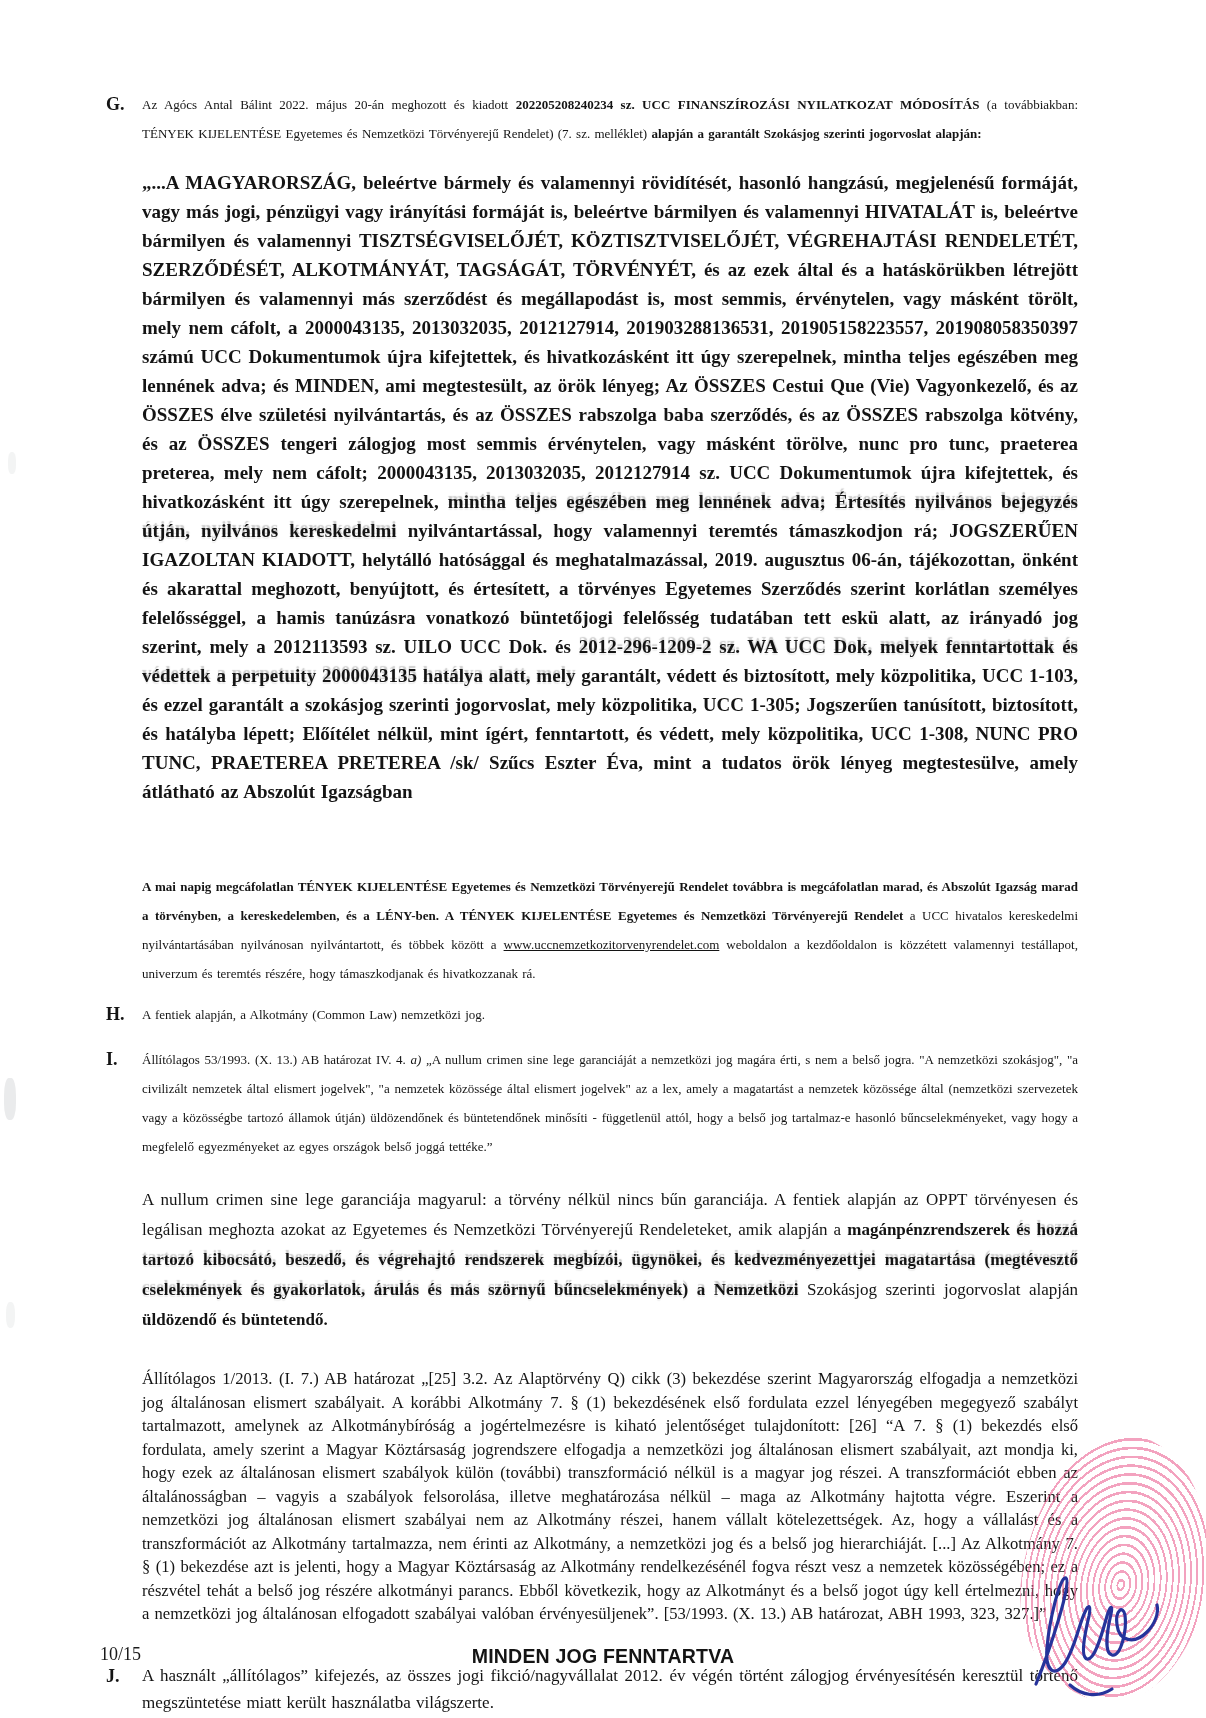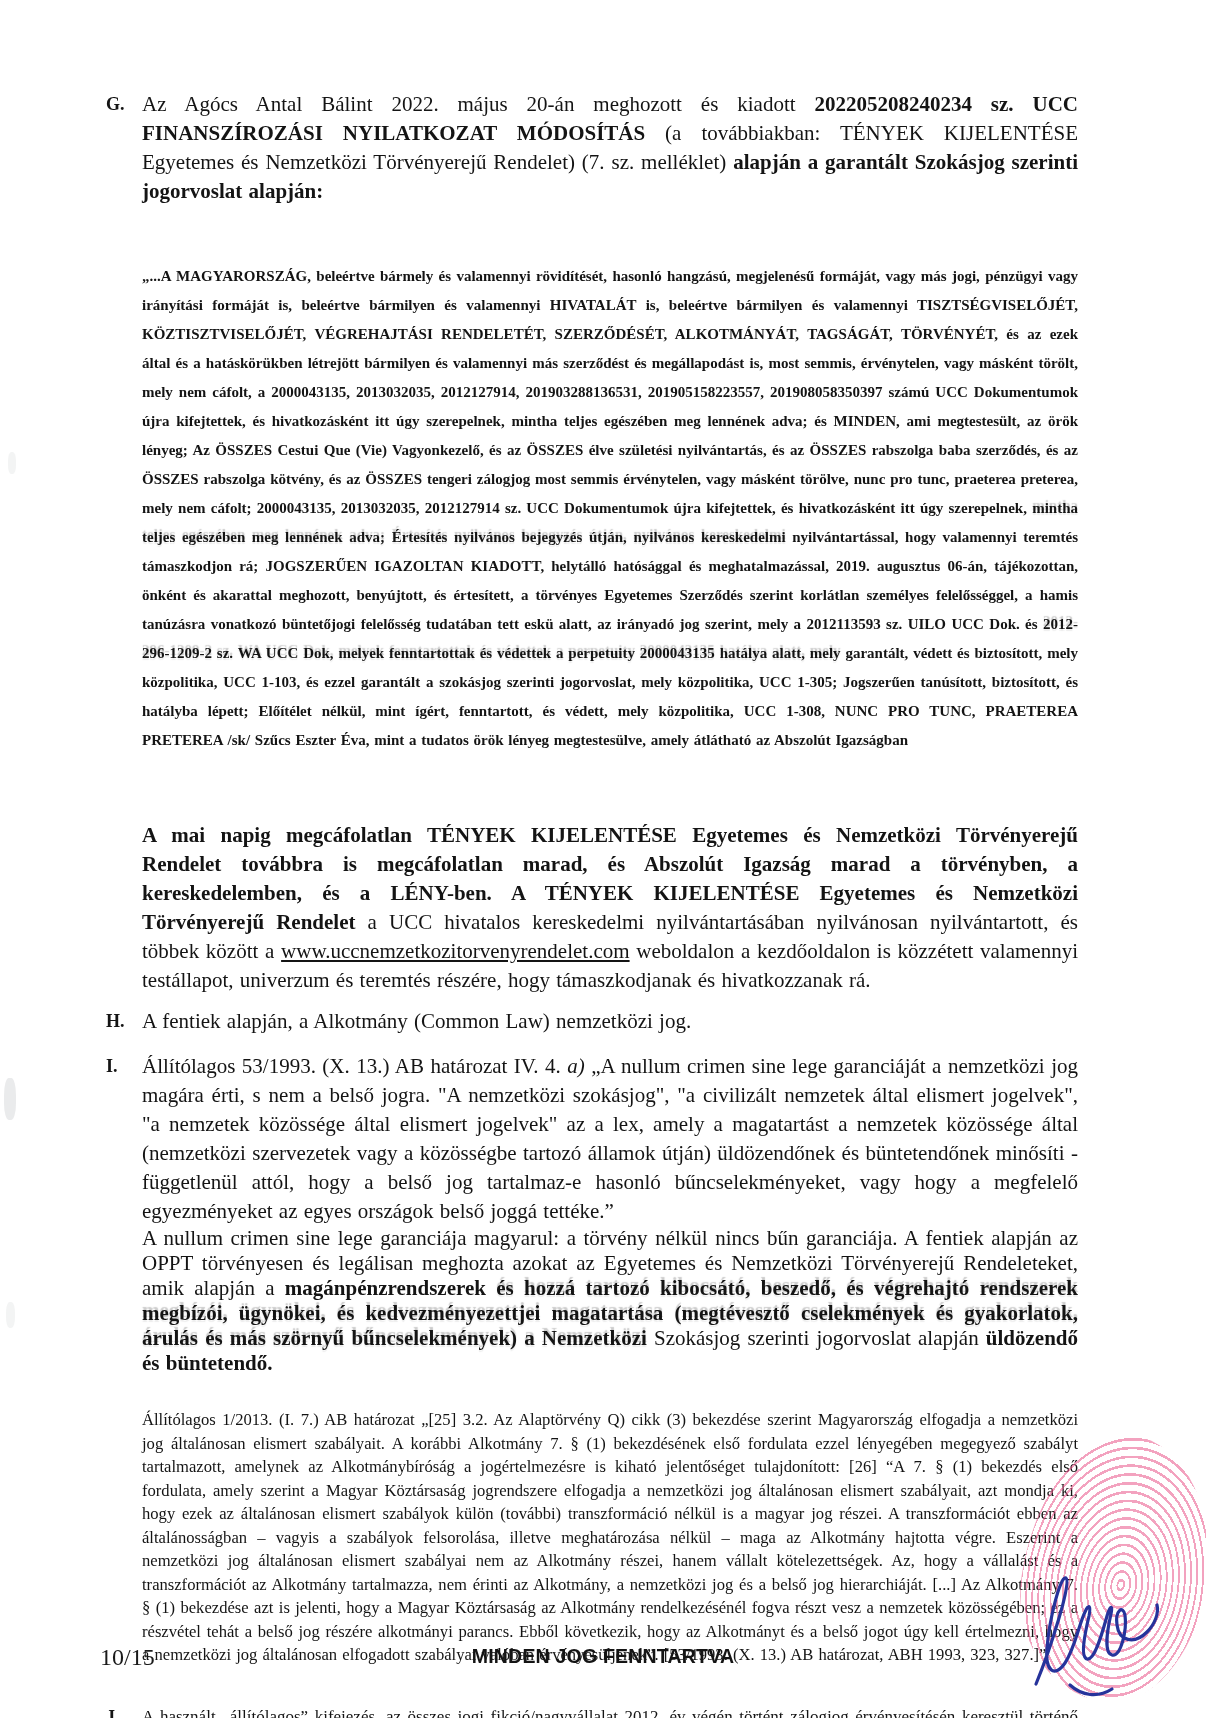--- a/index.html
+++ b/index.html
@@ -16,43 +16,43 @@
     position:relative;
     padding:90px 128px 0 142px;
   }
   .item{position:relative;}
   .letter{
     position:absolute;left:-36px;top:0;width:32px;
     font-weight:bold;font-size:18px;line-height:29px;
   }
   .para{
     margin:0;text-align:justify;
-    font-size:21px;line-height:29px;
+    font-size:13px;line-height:29px;
     word-spacing:1px;
   }
-  .quote{font-size:15px;line-height:29px;font-weight:bold;margin-top:56px;}
+  .quote{font-size:19px;line-height:29px;font-weight:bold;margin-top:20px;}
   .affirm{margin-top:66px;}
   .h-item{margin-top:12px;}
   .i-item{margin-top:16px;}
-  .nullum{font-size:21px;line-height:25px;}
+  .nullum{margin-top:24px;font-size:17px;line-height:30px;}
   .decision{margin-top:32px;font-size:16.6px;line-height:23.5px;}
   .j-item{margin-top:36px;}
   .j-item .para{font-size:17px;line-height:27px;}
   .b{font-weight:bold;}
   .i{font-style:italic;}
   .u{text-decoration:underline;margin-top:12px;}
   .ghost{
     text-shadow:0 -3px 1px rgba(90,90,90,.30),0 2px 1px rgba(130,130,130,.14);
   }
   .footer{
     position:absolute;left:0;top:1644px;width:1206px;height:40px;
   }
   .page-number{
     position:absolute;left:100px;top:0;
-    font-size:24px;color:#1a1a1a;
+    font-size:18px;color:#1a1a1a;
   }
   .rights{
     position:absolute;left:0;right:0;top:0;text-align:center;
     font-family:"Liberation Sans","DejaVu Sans",sans-serif;
     font-weight:bold;font-size:21px;letter-spacing:.2px;
     transform:scaleX(.93);
   }
   .fingerprint{
     position:absolute;left:1024px;top:1434px;width:184px;height:268px;
     background:

